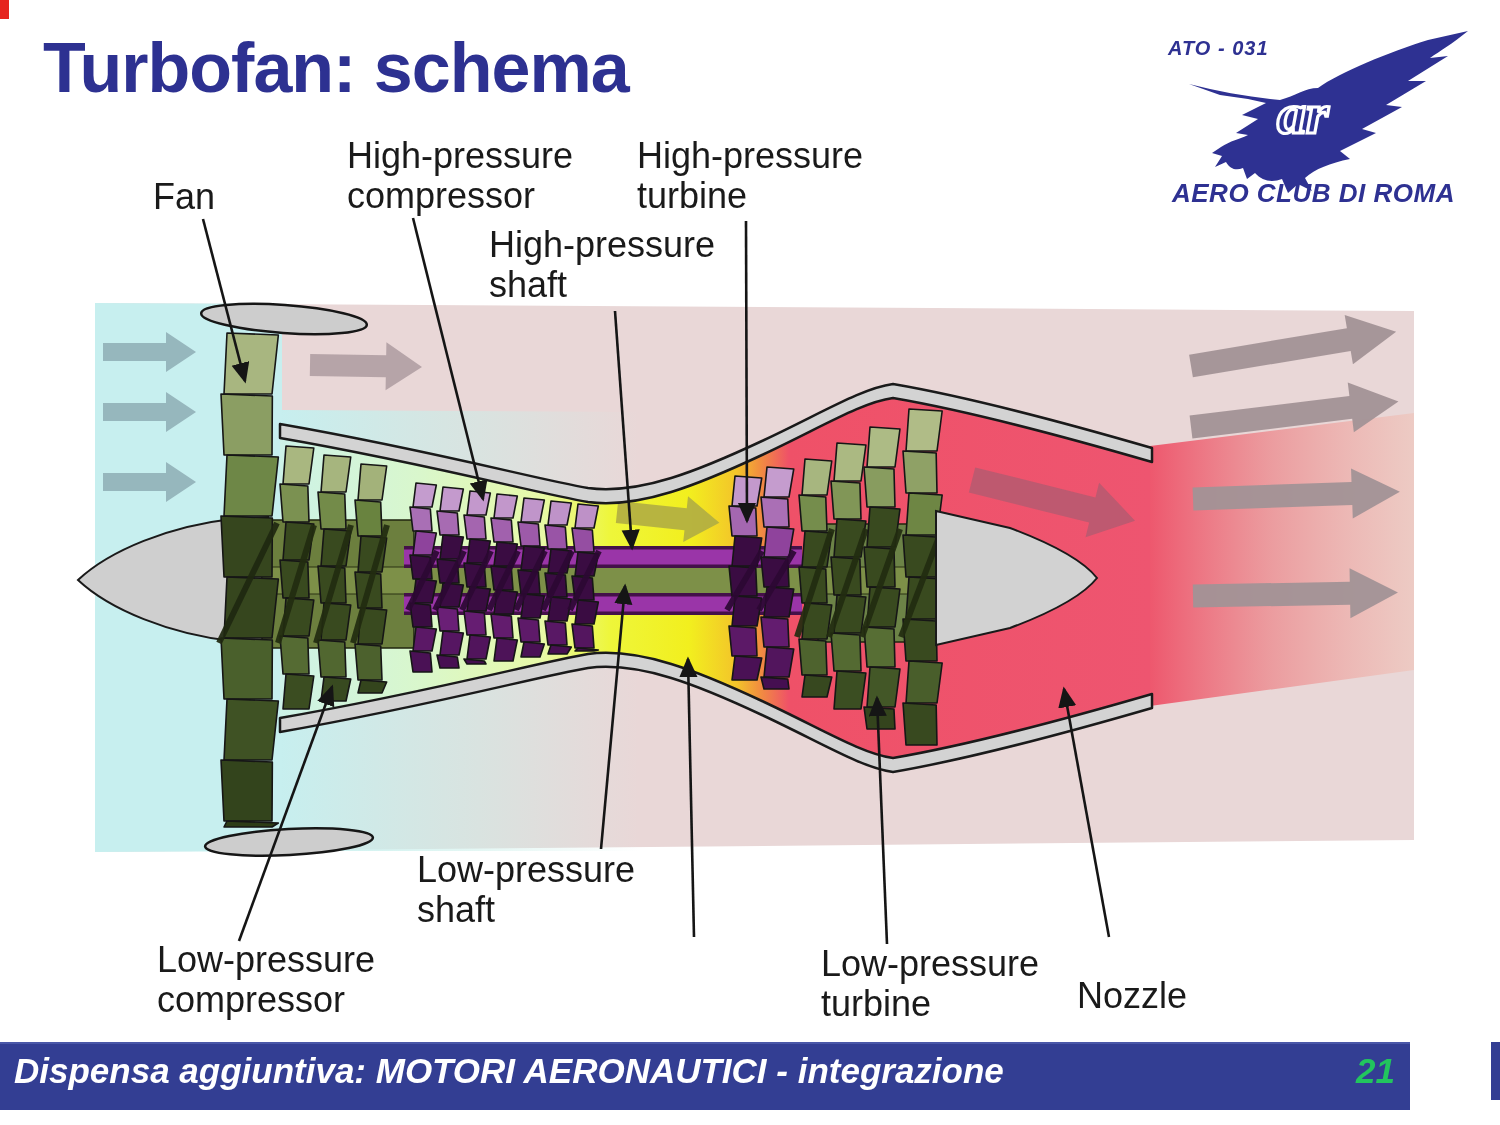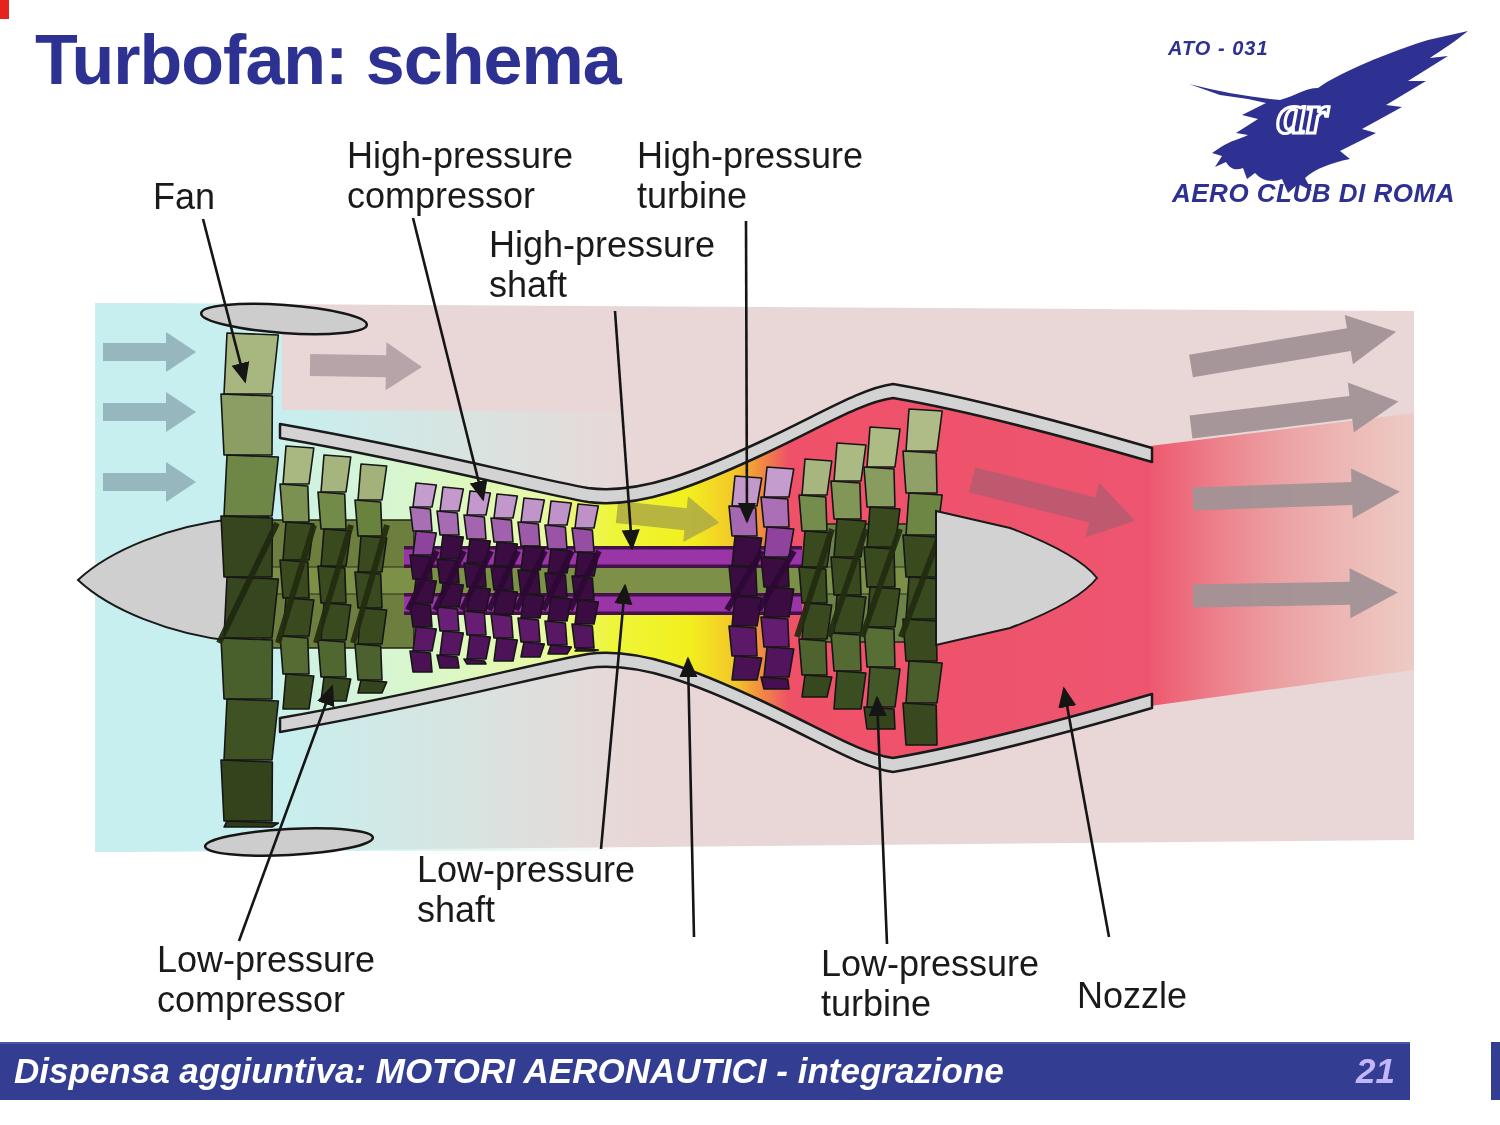--- a/index.html
+++ b/index.html
@@ -1,36 +1,36 @@
 <!DOCTYPE html>
 <html><head>
 <meta charset="utf-8">
 <style>
   html,body{margin:0;padding:0;background:#fff;}
   .slide{position:relative;width:1500px;height:1125px;background:#fff;overflow:hidden;
          font-family:"Liberation Sans",sans-serif;}
   .corner-mark{position:absolute;left:0;top:0;width:9px;height:19px;background:#e6241e;}
-  .title{position:absolute;left:27px;top:12px;margin:8px;font-size:70px;font-weight:bold;
+  .title{position:absolute;left:27px;top:12px;margin:16px;font-size:70px;font-weight:bold;
          color:#2d3191;letter-spacing:-1px;}
   
   .logo{position:absolute;left:1150px;top:25px;width:340px;height:185px;}
   .logo-code{position:absolute;left:18px;top:12px;font-size:20px;font-weight:bold;
              font-style:italic;color:#2e3192;letter-spacing:1px;}
   .logo-org{position:absolute;left:22px;top:153px;width:310px;font-size:26px;font-weight:bold;
             font-style:italic;color:#2e3192;letter-spacing:.5px;white-space:nowrap;}
   .eagle-svg{position:absolute;left:0;top:0;width:340px;height:185px;}
   
   .dlabel{position:absolute;font-size:36px;line-height:40px;color:#1a1a1a;
           white-space:pre-line;font-family:"Liberation Sans",sans-serif;}
   
-  .footer{position:absolute;left:0;top:1042px;width:1410px;height:58px;background:#333e93;
+  .footer{position:absolute;left:0;top:1042px;width:1410px;height:68px;background:#333e93;
           border-top:2px solid #4a57a8;box-sizing:border-box;}
   .footer-text{position:absolute;left:14px;top:0;line-height:54px;font-size:35px;color:#fff;
                font-weight:bold;font-style:italic;}
-  .footer-page{position:absolute;left:1356px;top:0;line-height:54px;font-size:35px;color:#c4b5fd;
+  .footer-page{position:absolute;left:1356px;top:0;line-height:54px;font-size:35px;color:#22c55e;
                font-weight:bold;font-style:italic;}
   .footer-sliver{position:absolute;left:1491px;top:1042px;width:9px;height:58px;background:#333e93;}
   svg{display:block;}
   #engine-svg{position:absolute;left:0;top:0;}
 </style>
 </head>
 <body>
 
 <div class="slide">
 

